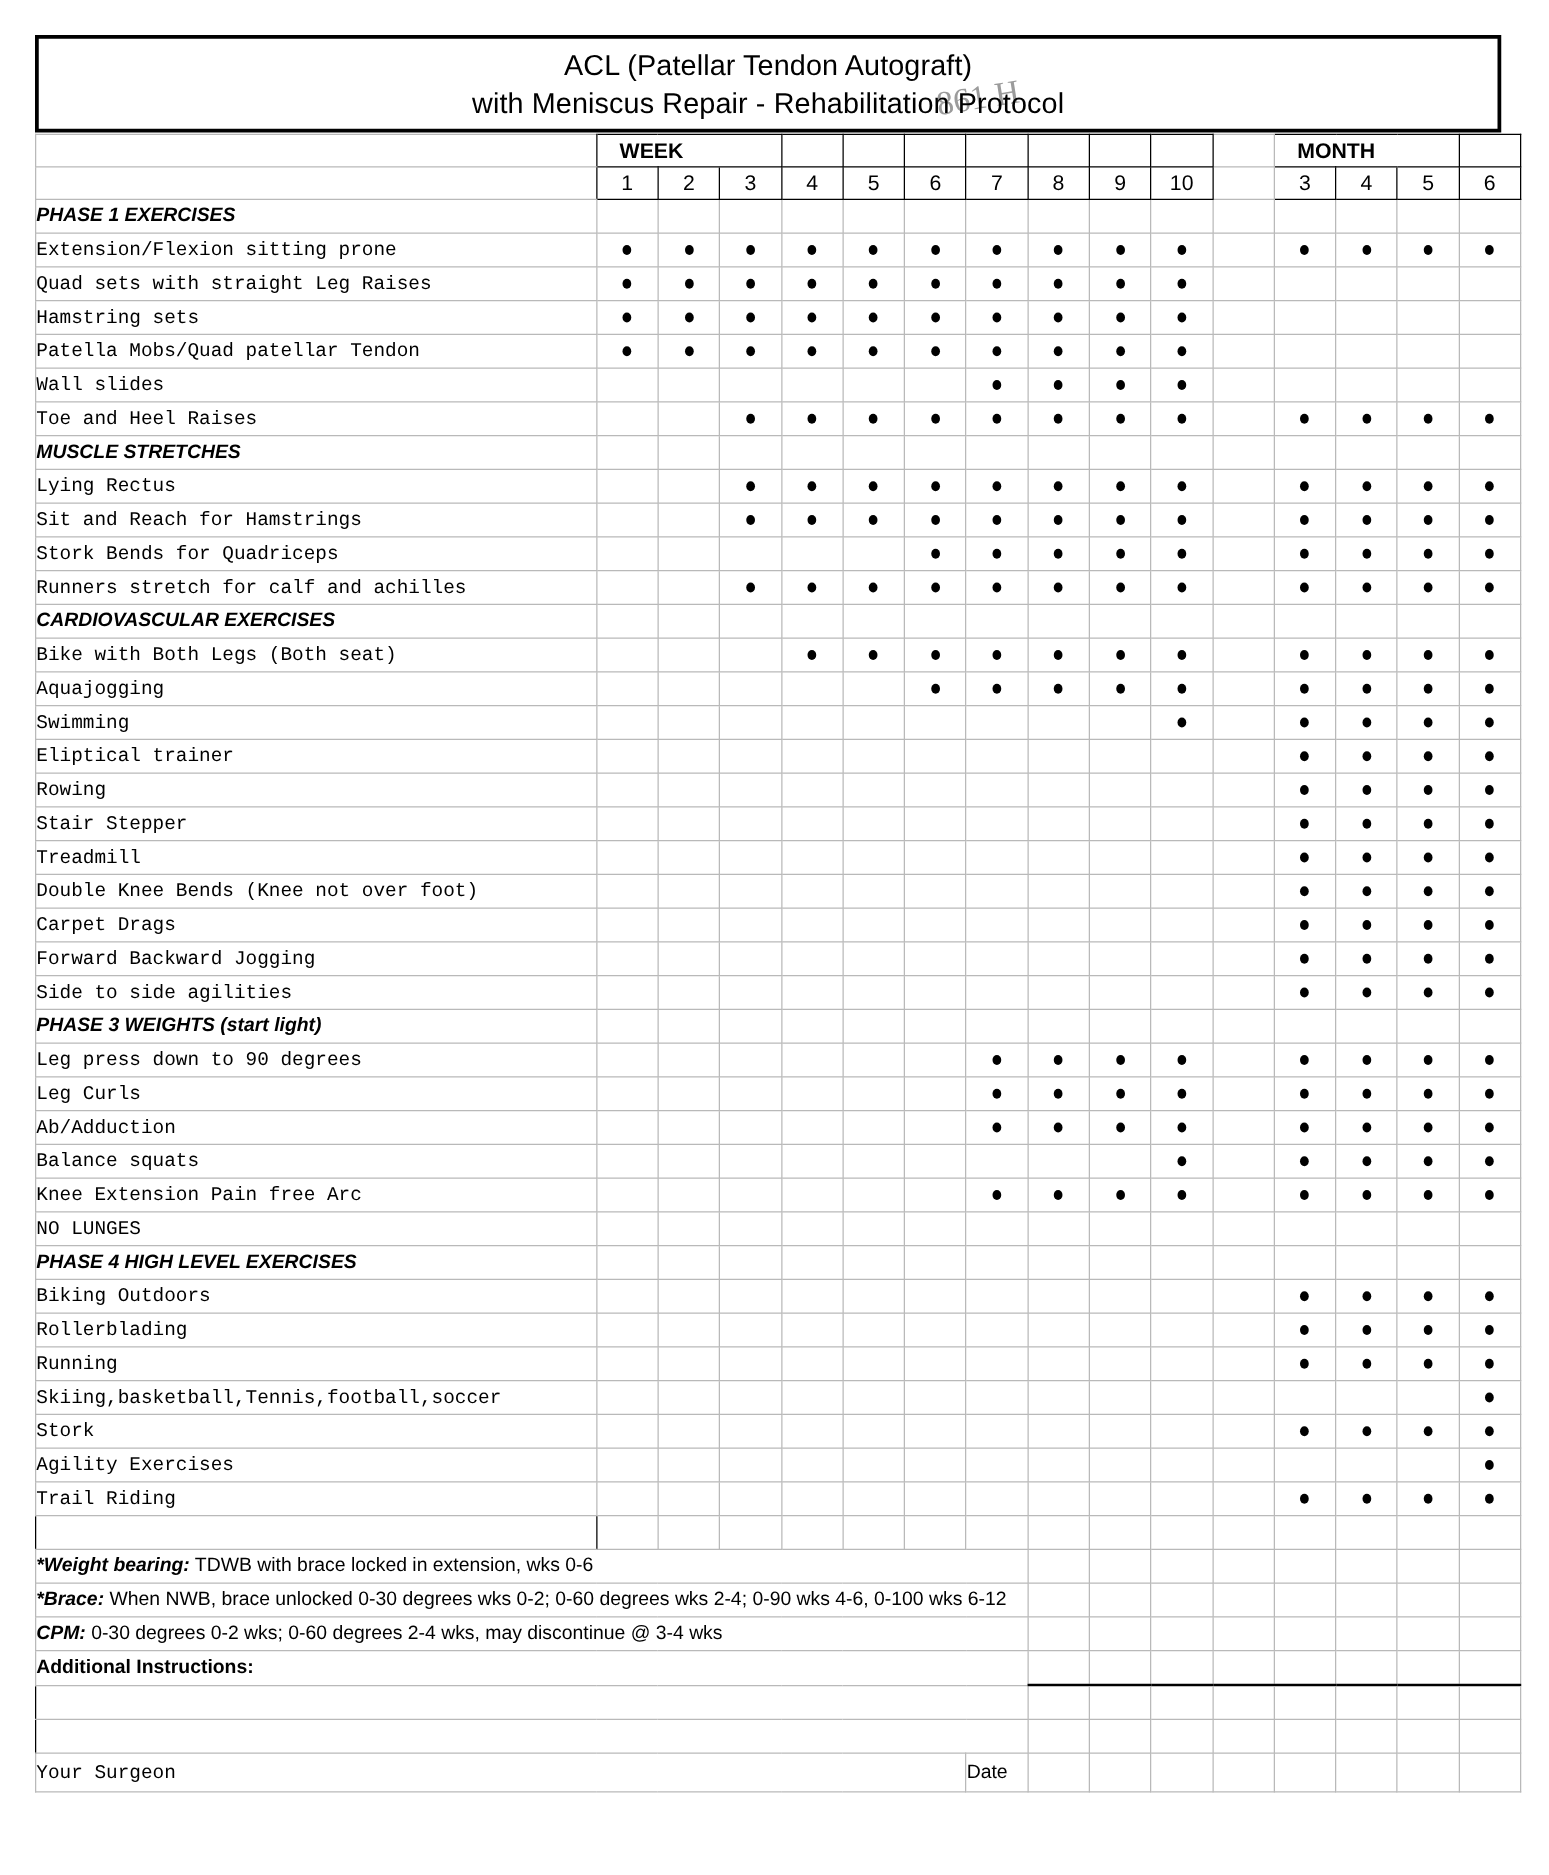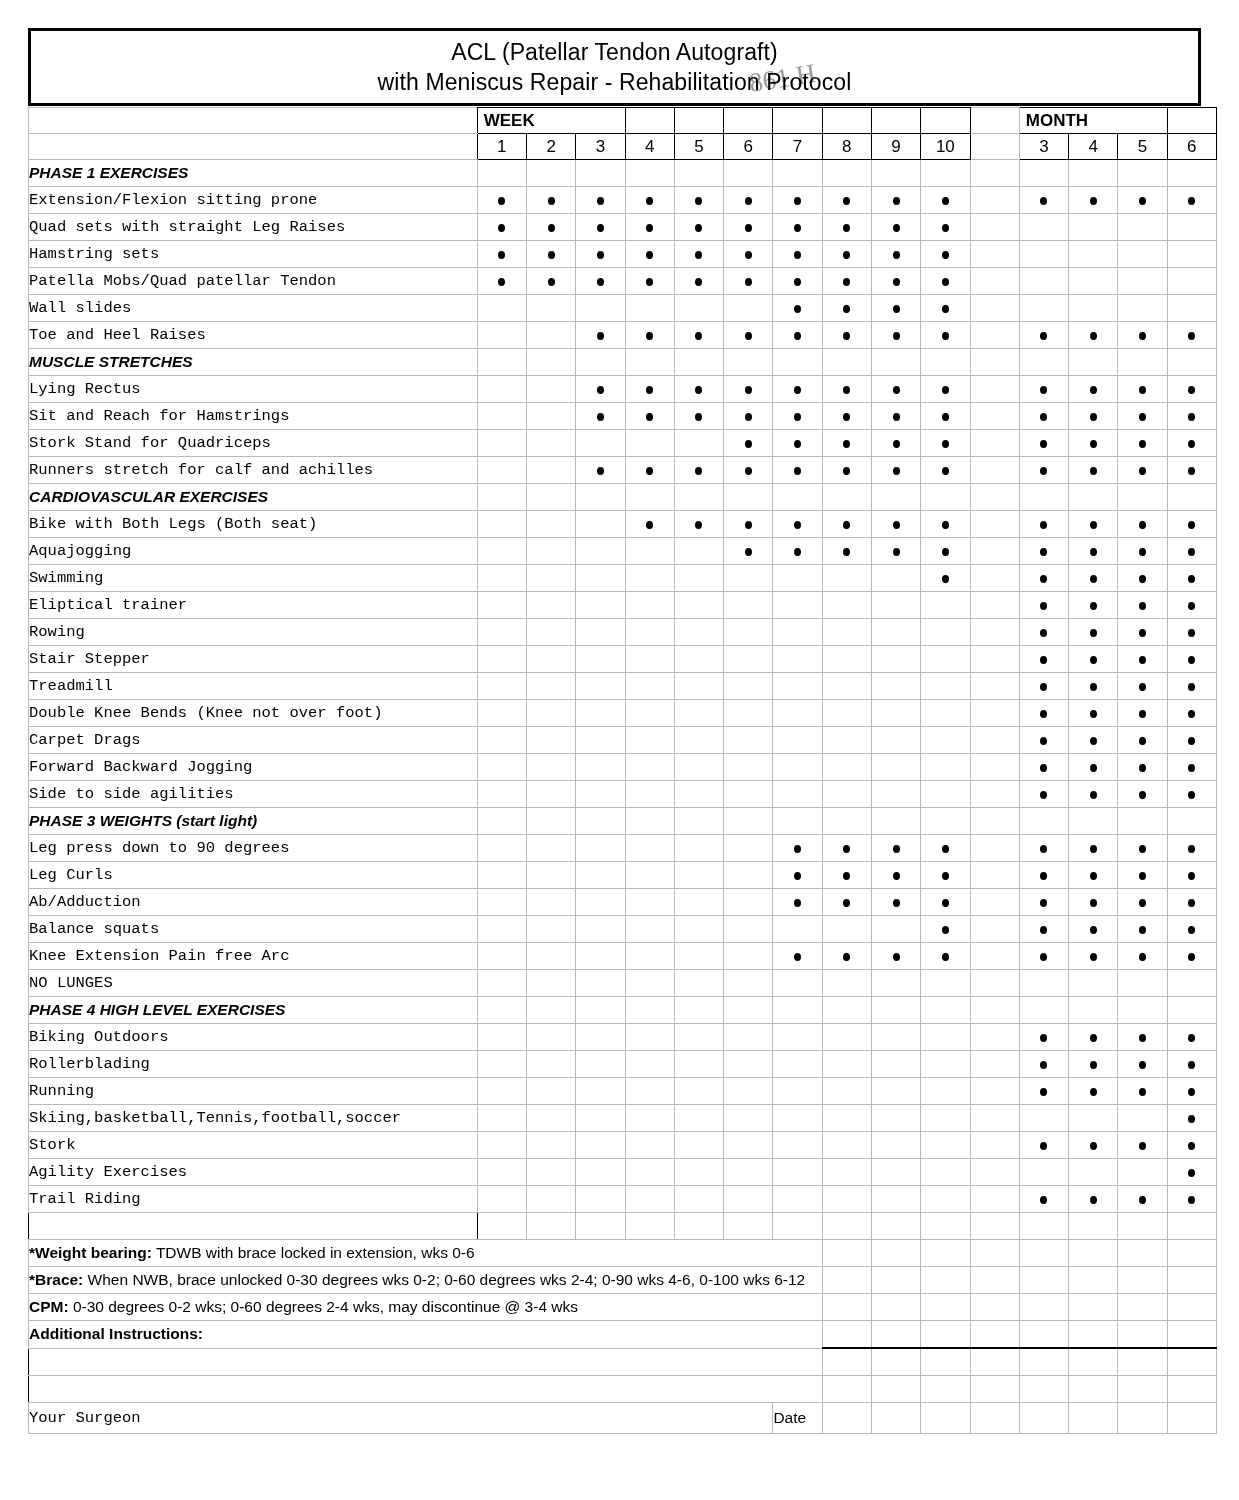--- a/index.html
+++ b/index.html
@@ -103,21 +103,21 @@
   }
   tr.hdr-week td.label,
   tr.hdr-num td.label {
     border-left: 1px solid #b9b9b9;
     border-right: 1px solid #000;
     border-top: 1px solid #b9b9b9;
     border-bottom: 1px solid #b9b9b9;
   }
   tr.hdr-week td.unit {
     text-align: left;
-    padding-left: 6px;
+    padding-left: 18px;
     border-right: 0;
   }
   tr.hdr-week td.unit-pad { border-left: 0; }
   tr.hdr-num td {
     border: 1px solid #000;
     height: 25px;
     text-align: center;
     font-size: 17px;
   }
   tr.hdr-num td.spacer-col,
@@ -147,21 +147,21 @@
 
   
   td.note {
     padding-left: 7px;
     font-size: 16.5px;
     border-left: 1px solid #000;
     border-right: 1px solid #b9b9b9;
     border-top: 1px solid #b9b9b9;
     border-bottom: 1px solid #b9b9b9;
   }
-  td.note b { font-weight: bold; }
+  td.note b { font-weight: bold; font-style: italic; }
   td.addl {
     padding-left: 7px;
     font-size: 21px;
     font-weight: bold;
     border-left: 1px solid #000;
     border-right: 1px solid #b9b9b9;
     border-top: 1px solid #b9b9b9;
     border-bottom: 2px solid #000;
   }
   tr.sig-row td { height: 30px; }
@@ -422,21 +422,21 @@
           <td class="cell"><span class="dot"></span></td>
           <td class="cell"><span class="dot"></span></td>
           <td class="cell"><span class="dot"></span></td>
           <td class="blank-cell"></td>
           <td class="cell"><span class="dot"></span></td>
           <td class="cell"><span class="dot"></span></td>
           <td class="cell"><span class="dot"></span></td>
           <td class="cell"><span class="dot"></span></td>
         </tr>
         <tr>
-          <td class="label">Stork Stand for Quadriceps</td>
+          <td class="label">Stork Bends for Quadriceps</td>
           <td class="cell"></td>
           <td class="cell"></td>
           <td class="cell"></td>
           <td class="cell"></td>
           <td class="cell"></td>
           <td class="cell"><span class="dot"></span></td>
           <td class="cell"><span class="dot"></span></td>
           <td class="cell"><span class="dot"></span></td>
           <td class="cell"><span class="dot"></span></td>
           <td class="cell"><span class="dot"></span></td>

